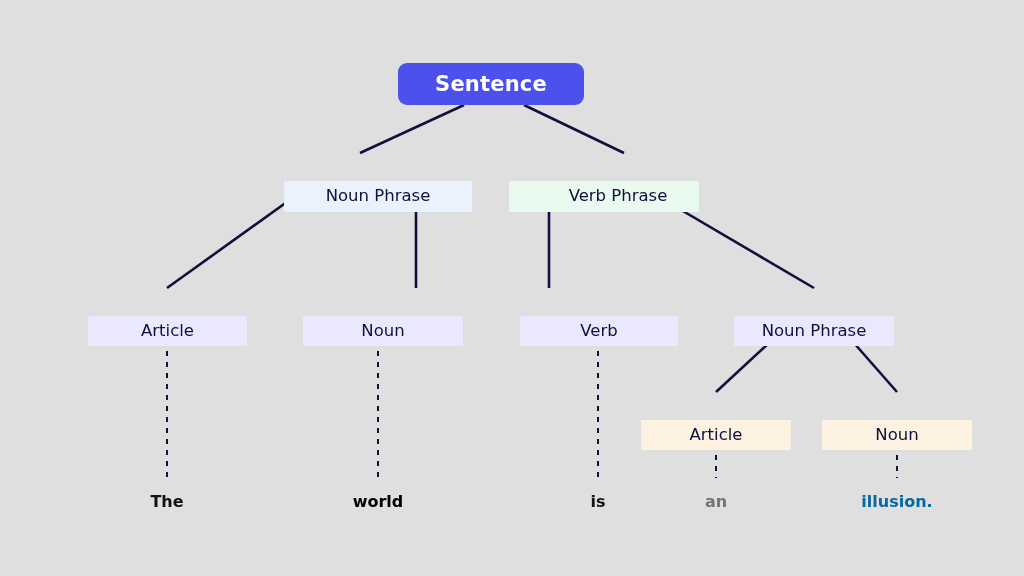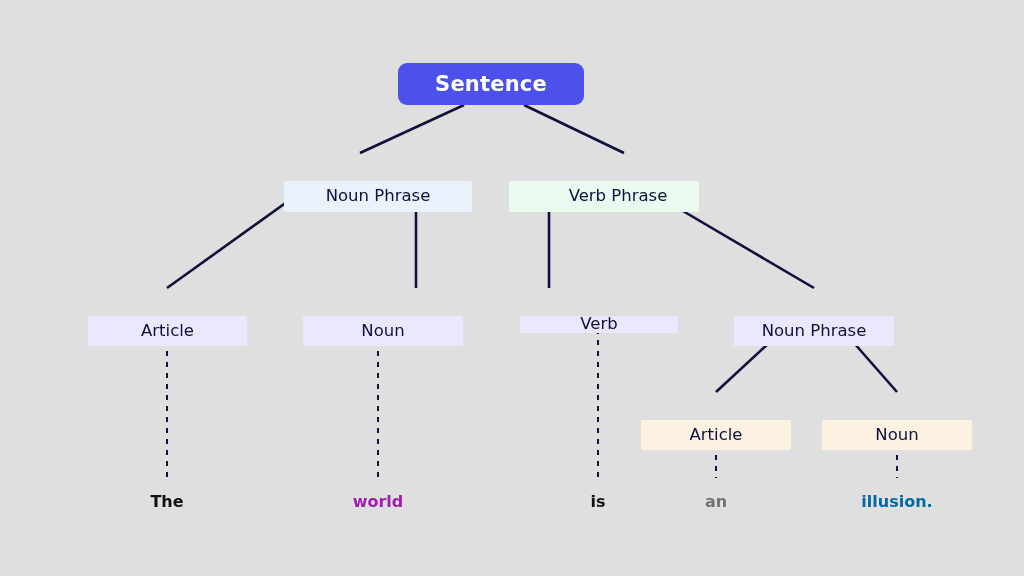--- a/index.html
+++ b/index.html
@@ -87,25 +87,25 @@
       <line x1="586" y1="318" x2="586" y2="478" stroke="#10103c" stroke-width="2" stroke-linecap="butt" stroke-dasharray="5,6"></line>
       <line x1="704" y1="422" x2="704" y2="478" stroke="#10103c" stroke-width="2" stroke-linecap="butt" stroke-dasharray="5,6"></line>
       <line x1="885" y1="422" x2="885" y2="478" stroke="#10103c" stroke-width="2" stroke-linecap="butt" stroke-dasharray="5,6"></line>
     </svg>
   <div id="node-layer">
       <div class="node node-root" style="left: 386px; top: 63px; width: 186px; height: 42px; background: rgb(75, 81, 234);">Sentence</div>
       <div class="node node-phrase fill-blue" style="left: 272px; top: 153px; width: 188px; height: 31px;">Noun Phrase</div>
       <div class="node node-phrase fill-mint" style="left: 497px; top: 153px; width: 190px; height: 31px;">Verb Phrase</div>
       <div class="node node-phrase fill-lavender" style="left: 76px; top: 288px; width: 159px; height: 30px;">Article</div>
       <div class="node node-phrase fill-lavender" style="left: 291px; top: 288px; width: 160px; height: 30px;">Noun</div>
-      <div class="node node-phrase fill-lavender" style="left: 508px; top: 288px; width: 158px; height: 17px;">Verb</div>
+      <div class="node node-phrase fill-lavender" style="left: 508px; top: 288px; width: 158px; height: 30px;">Verb</div>
       <div class="node node-phrase fill-lavender" style="left: 722px; top: 288px; width: 160px; height: 30px;">Noun Phrase</div>
       <div class="node node-phrase fill-cream" style="left: 629px; top: 392px; width: 150px; height: 30px;">Article</div>
       <div class="node node-phrase fill-cream" style="left: 810px; top: 392px; width: 150px; height: 30px;">Noun</div>
     </div>
   <div id="leaf-layer">
       <div class="leaf-word" style="left: 155px; top: 492px; color: rgb(17, 17, 17);">The</div>
-      <div class="leaf-word" style="left: 366px; top: 492px; color: #a21caf;">world</div>
+      <div class="leaf-word" style="left: 366px; top: 492px; color: #000000;">world</div>
       <div class="leaf-word" style="left: 586px; top: 492px; color: rgb(17, 17, 17);">is</div>
       <div class="leaf-word" style="left: 704px; top: 492px; color: #737373;">an</div>
       <div class="leaf-word" style="left: 885px; top: 492px; color: #0369a1;">illusion.</div>
     </div>
 </div>
 
 </body></html>

